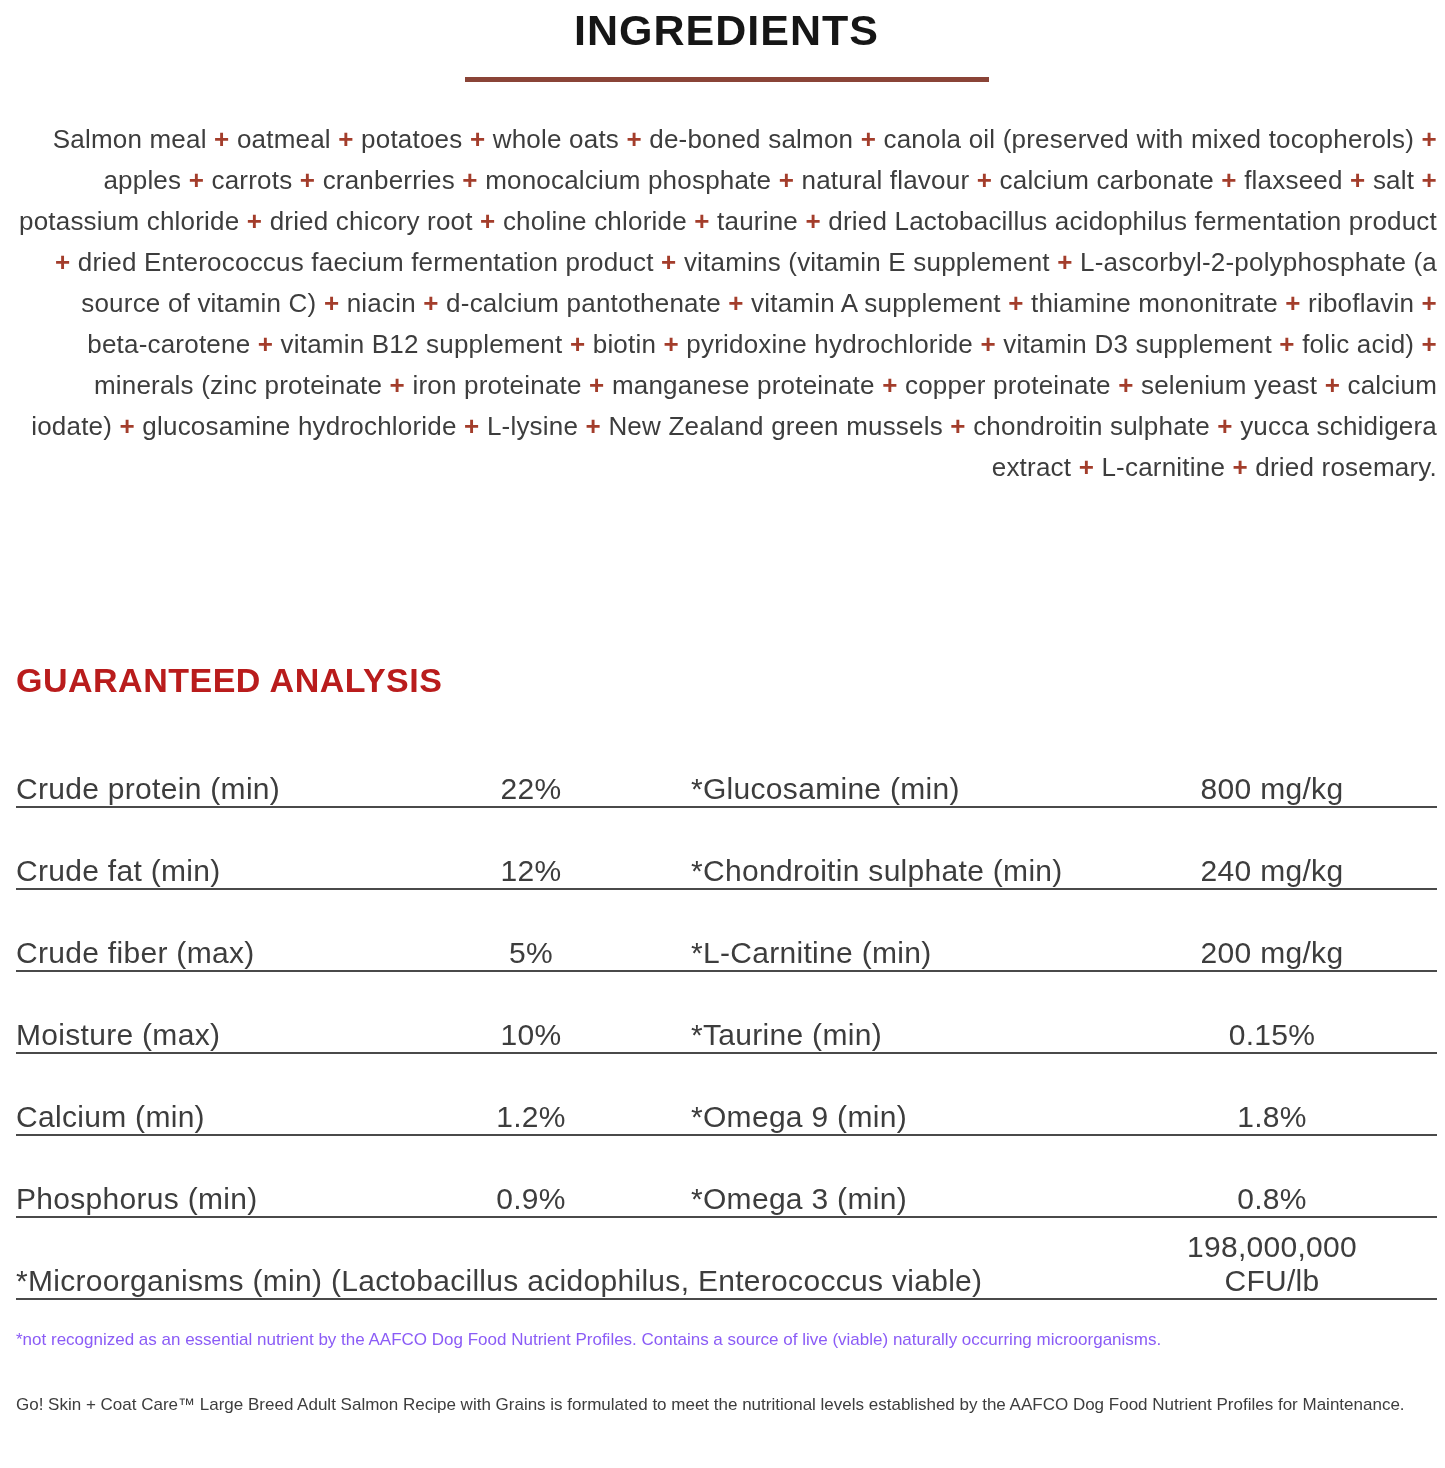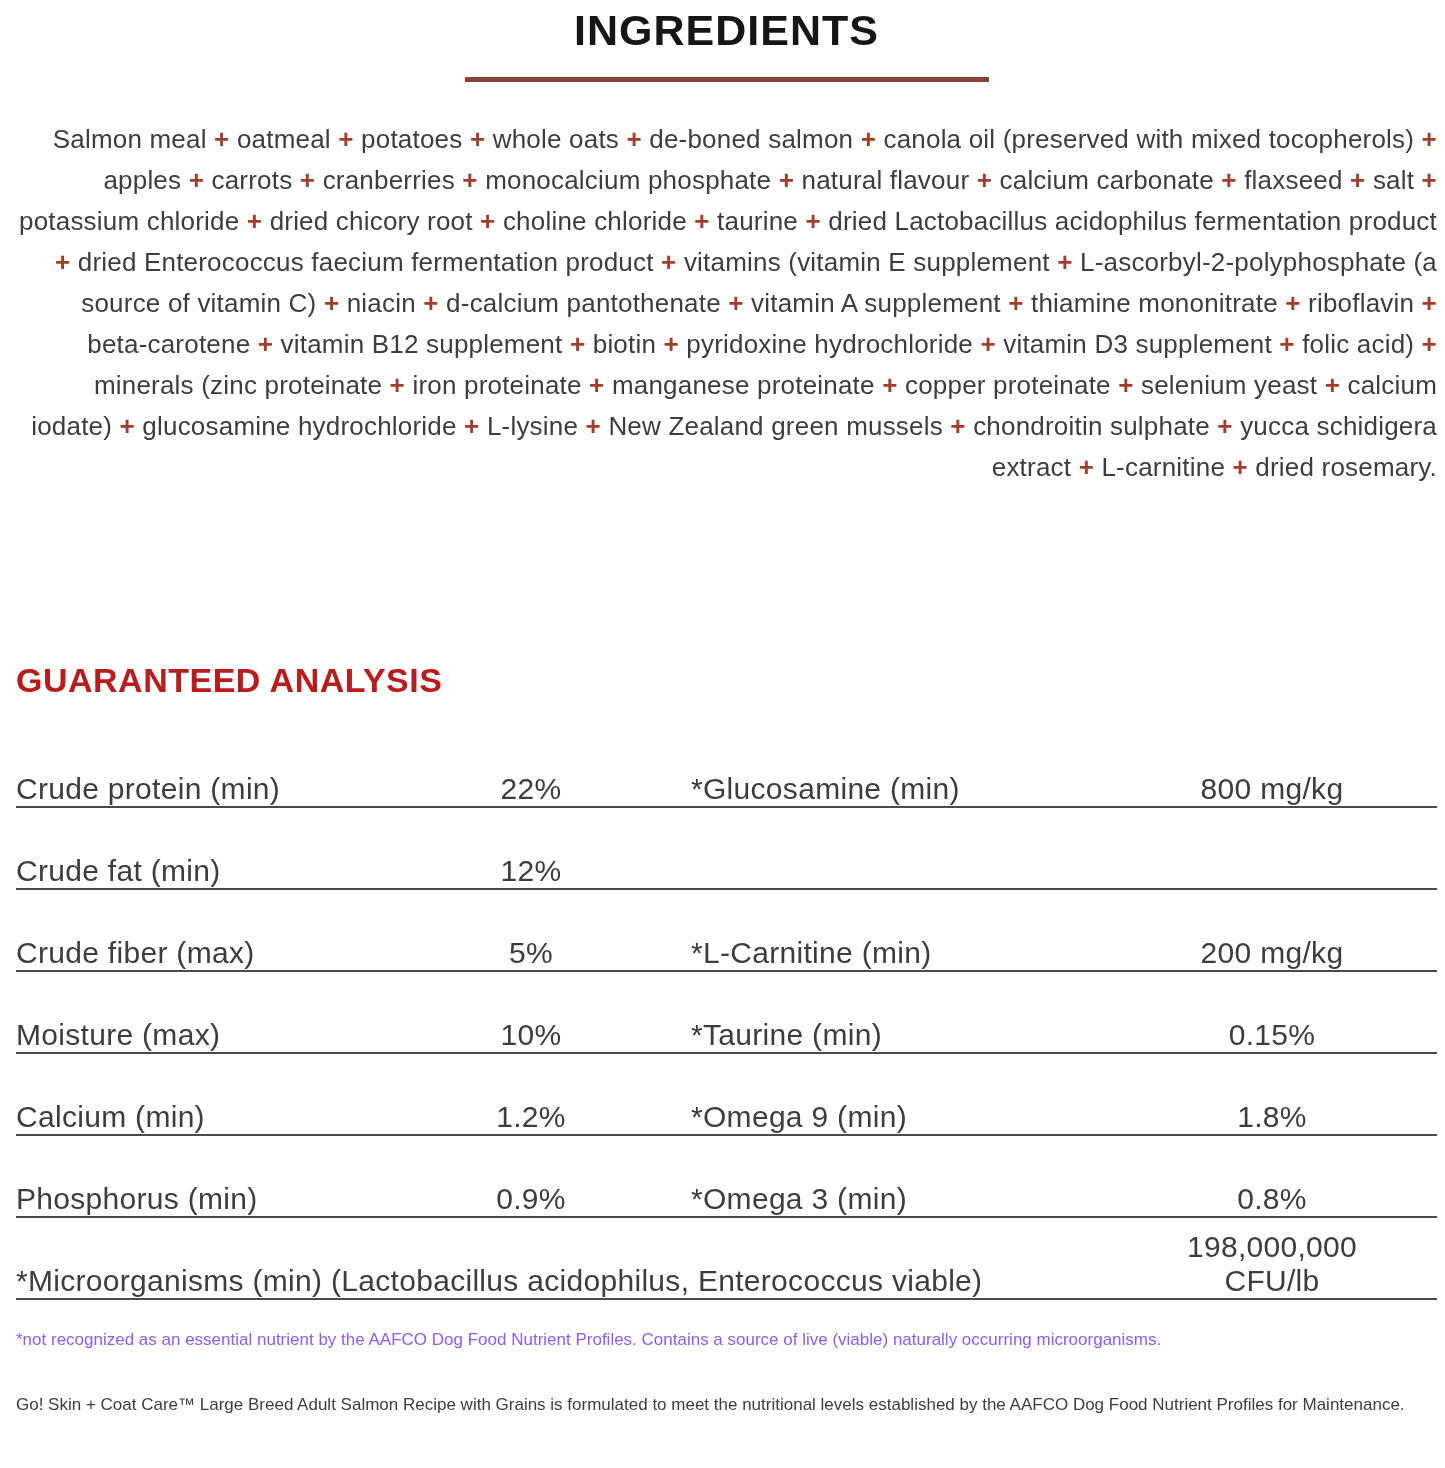--- a/index.html
+++ b/index.html
@@ -128,20 +128,24 @@
           <span class="ga-label">*Glucosamine (min)</span>
           <span class="ga-value-right">800 mg/kg</span>
         </div>
       </div>
       <div class="ga-row">
         <div class="ga-half-left">
           <span class="ga-label">Crude fat (min)</span>
           <span class="ga-value-left">12%</span>
         </div>
         <div class="ga-spacer"></div>
+        <div class="ga-half-right">
+          <span class="ga-label">*Chondroitin sulphate (min)</span>
+          <span class="ga-value-right">240 mg/kg</span>
+        </div>
       </div>
       <div class="ga-row">
         <div class="ga-half-left">
           <span class="ga-label">Crude fiber (max)</span>
           <span class="ga-value-left">5%</span>
         </div>
         <div class="ga-spacer"></div>
         <div class="ga-half-right">
           <span class="ga-label">*L-Carnitine (min)</span>
           <span class="ga-value-right">200 mg/kg</span>

